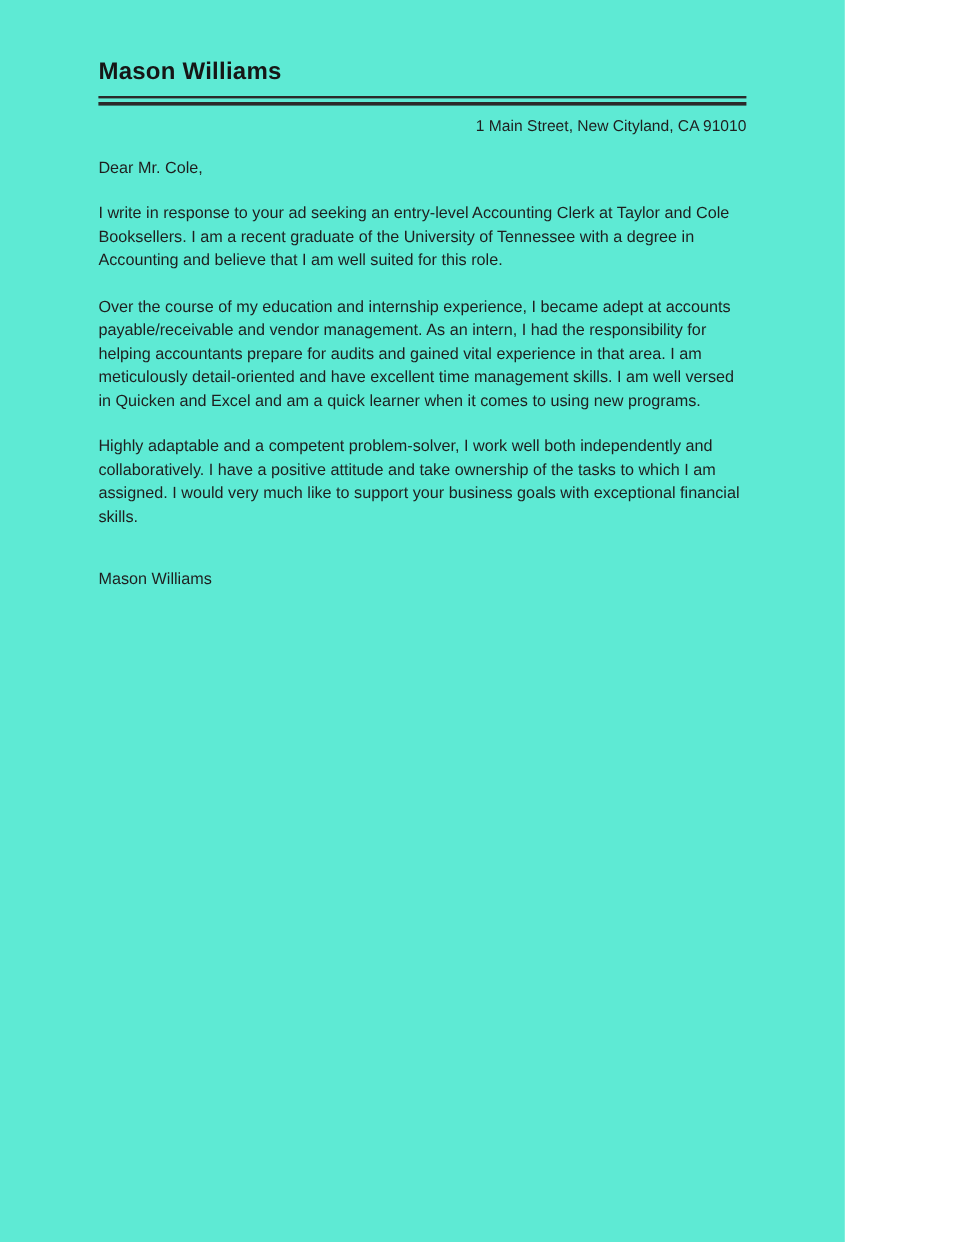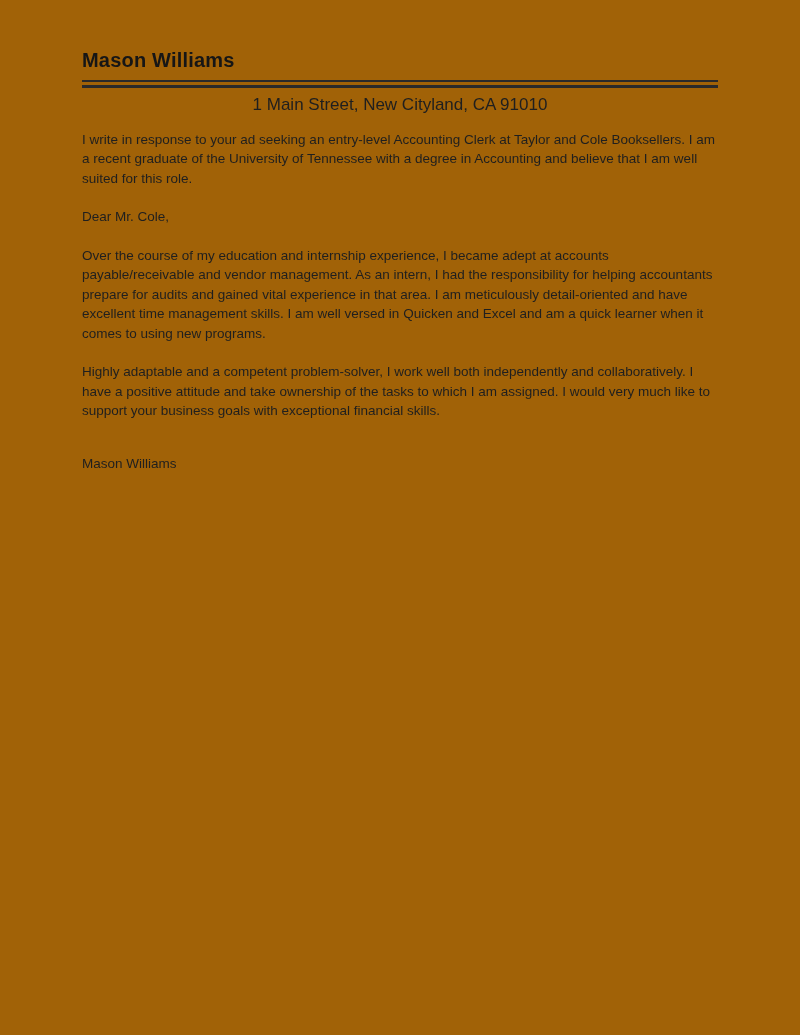--- a/index.html
+++ b/index.html
@@ -2,23 +2,23 @@
 <html><head>
 <meta charset="utf-8">
 <style>
   html, body {
     margin: 0;
     padding: 0;
     background: #ffffff;
   }
   .page {
     position: relative;
-    width: 800px;
+    width: 704px;
     height: 1035px;
-    background: #a16207;
+    background: #5eead4;
     box-sizing: border-box;
     padding: 48px 82px 0 82px;
     font-family: "Liberation Sans", "DejaVu Sans", sans-serif;
     color: #1f1f1f;
     overflow: hidden;
   }
   .sender-name {
     margin: 0;
     font-size: 20px;
     font-weight: bold;
@@ -27,22 +27,22 @@
     color: #161616;
   }
   .header-divider {
     margin-top: 7px;
     height: 3px;
     border-top: 2px solid #2a2a2a;
     border-bottom: 3px solid #2a2a2a;
   }
   .contact-block {
     margin-top: 7px;
-    text-align: center;
-    font-size: 17px;
+    text-align: right;
+    font-size: 13px;
     line-height: 19.5px;
   }
   .letter-body {
     margin-top: 15px;
     font-size: 13.5px;
     line-height: 19.5px;
   }
   .letter-body p {
     margin: 0 0 19px 0;
   }
@@ -59,23 +59,23 @@
     <h1 class="sender-name">Mason Williams</h1>
 
     <div class="header-divider"></div>
 
     <div class="contact-block">
       <div>1 Main Street, New Cityland, CA 91010</div>
     </div>
   </header>
 
   <main class="letter-body">
+    <p>Dear Mr. Cole,</p>
+
     <p>I write in response to your ad seeking an entry-level Accounting Clerk at Taylor and Cole Booksellers. I am a recent graduate of the University of Tennessee with a degree in Accounting and believe that I am well suited for this role.</p>
-
-    <p>Dear Mr. Cole,</p>
 
     <p>Over the course of my education and internship experience, I became adept at accounts payable/receivable and vendor management. As an intern, I had the responsibility for helping accountants prepare for audits and gained vital experience in that area. I am meticulously detail-oriented and have excellent time management skills. I am well versed in Quicken and Excel and am a quick learner when it comes to using new programs.</p>
 
     <p>Highly adaptable and a competent problem-solver, I work well both independently and collaboratively. I have a positive attitude and take ownership of the tasks to which I am assigned. I would very much like to support your business goals with exceptional financial skills.</p>
 
 
 
     <p class="signature">Mason Williams</p>
   </main>
 

